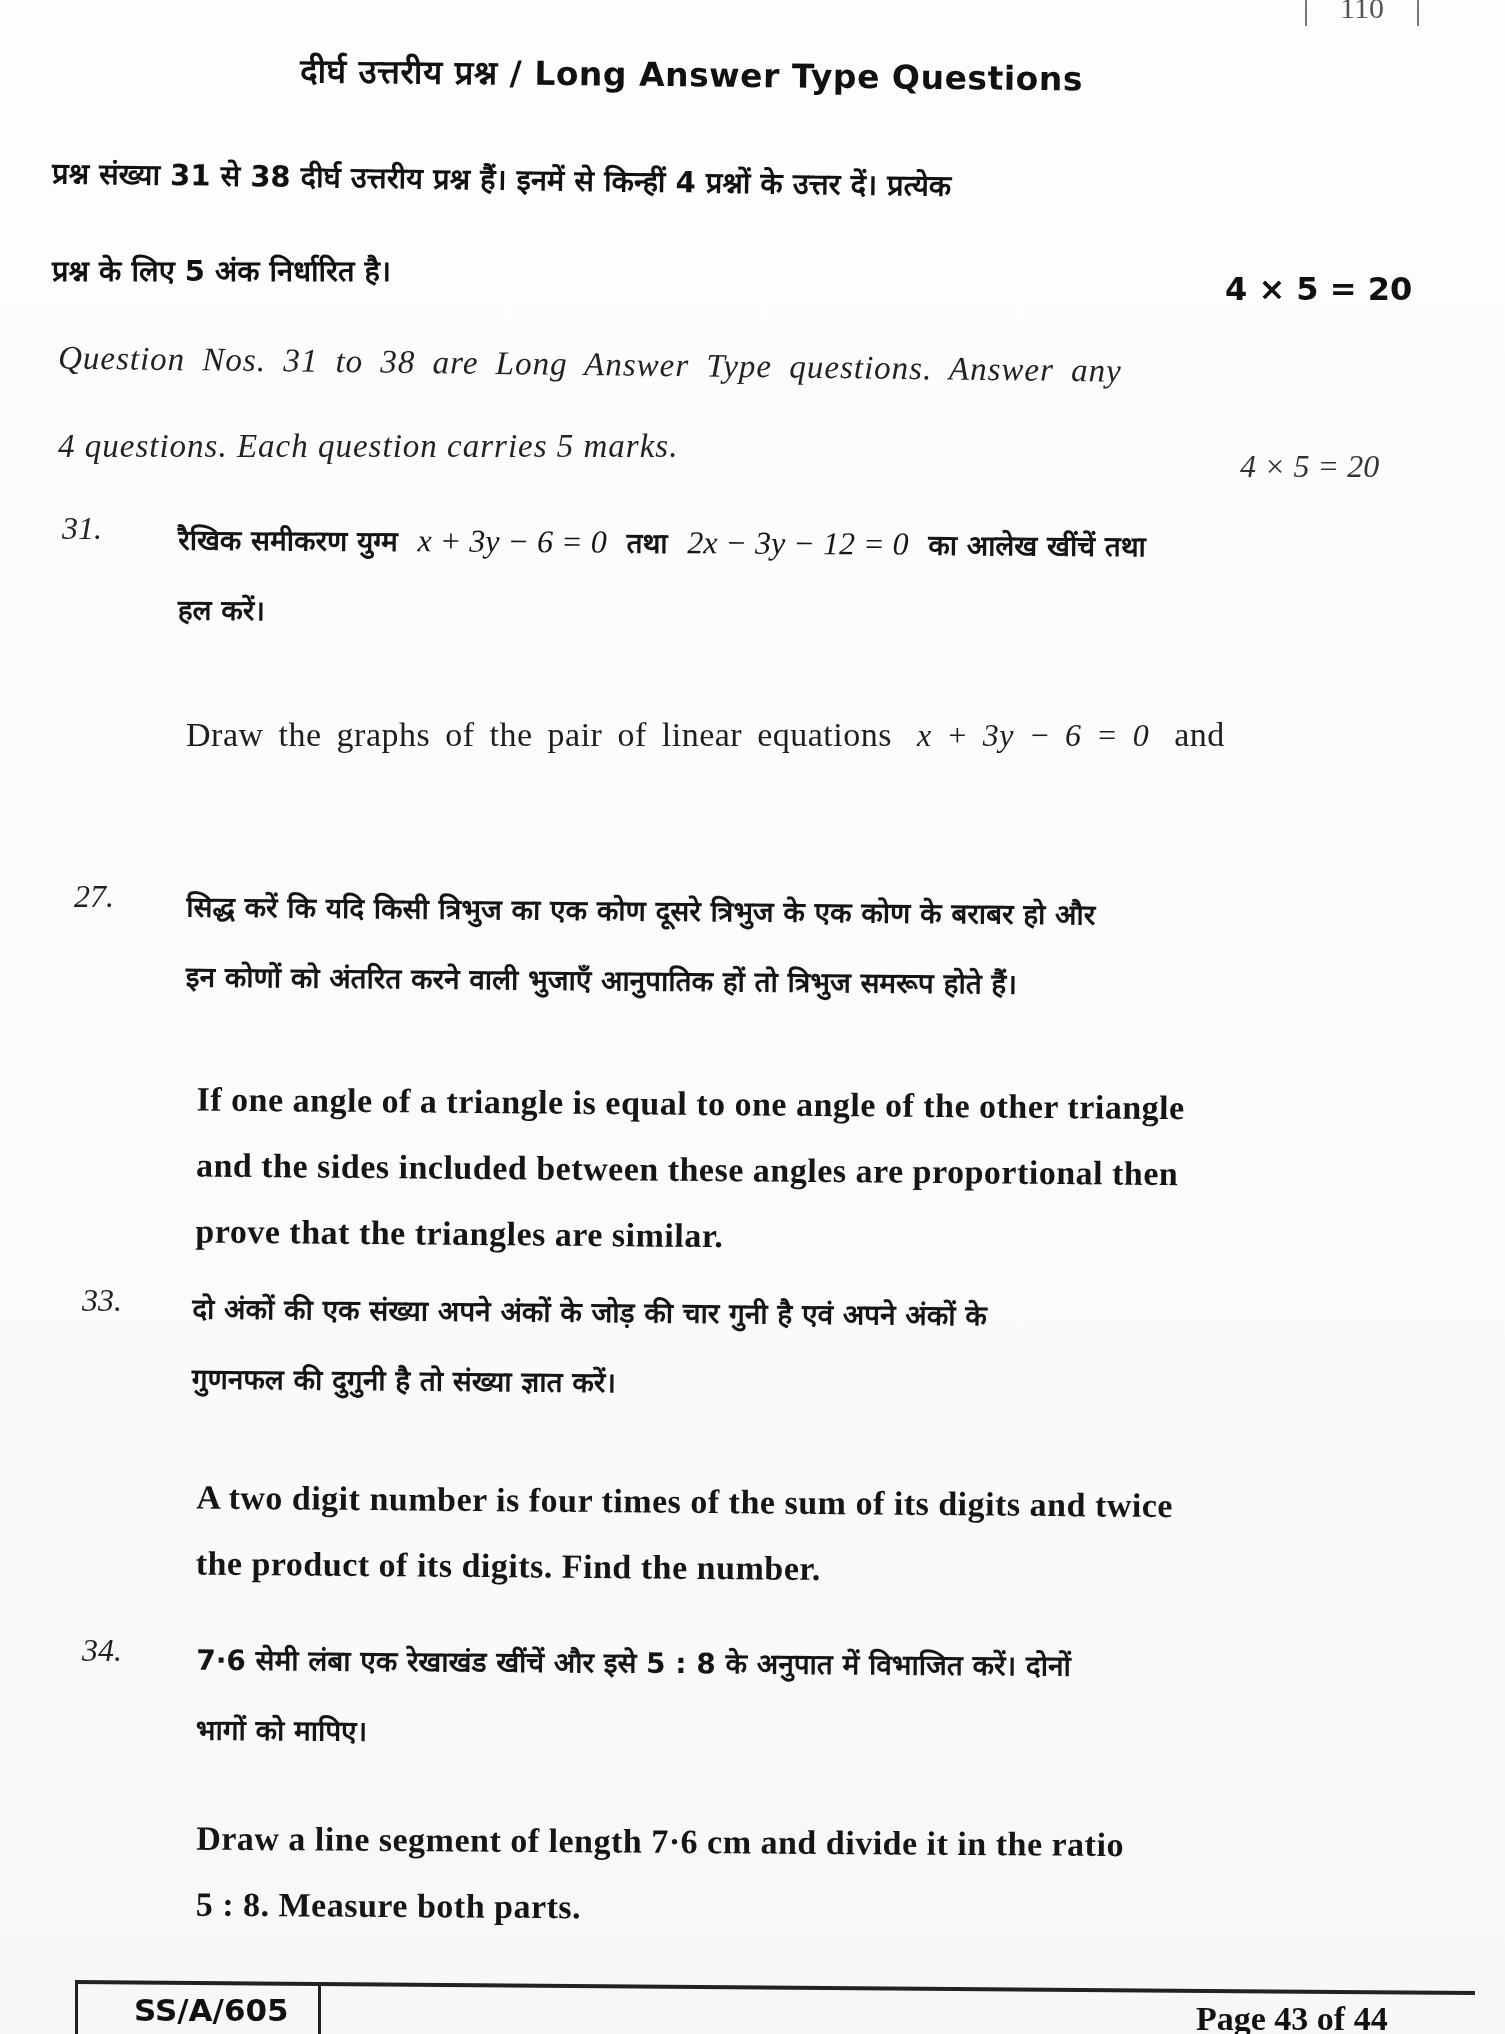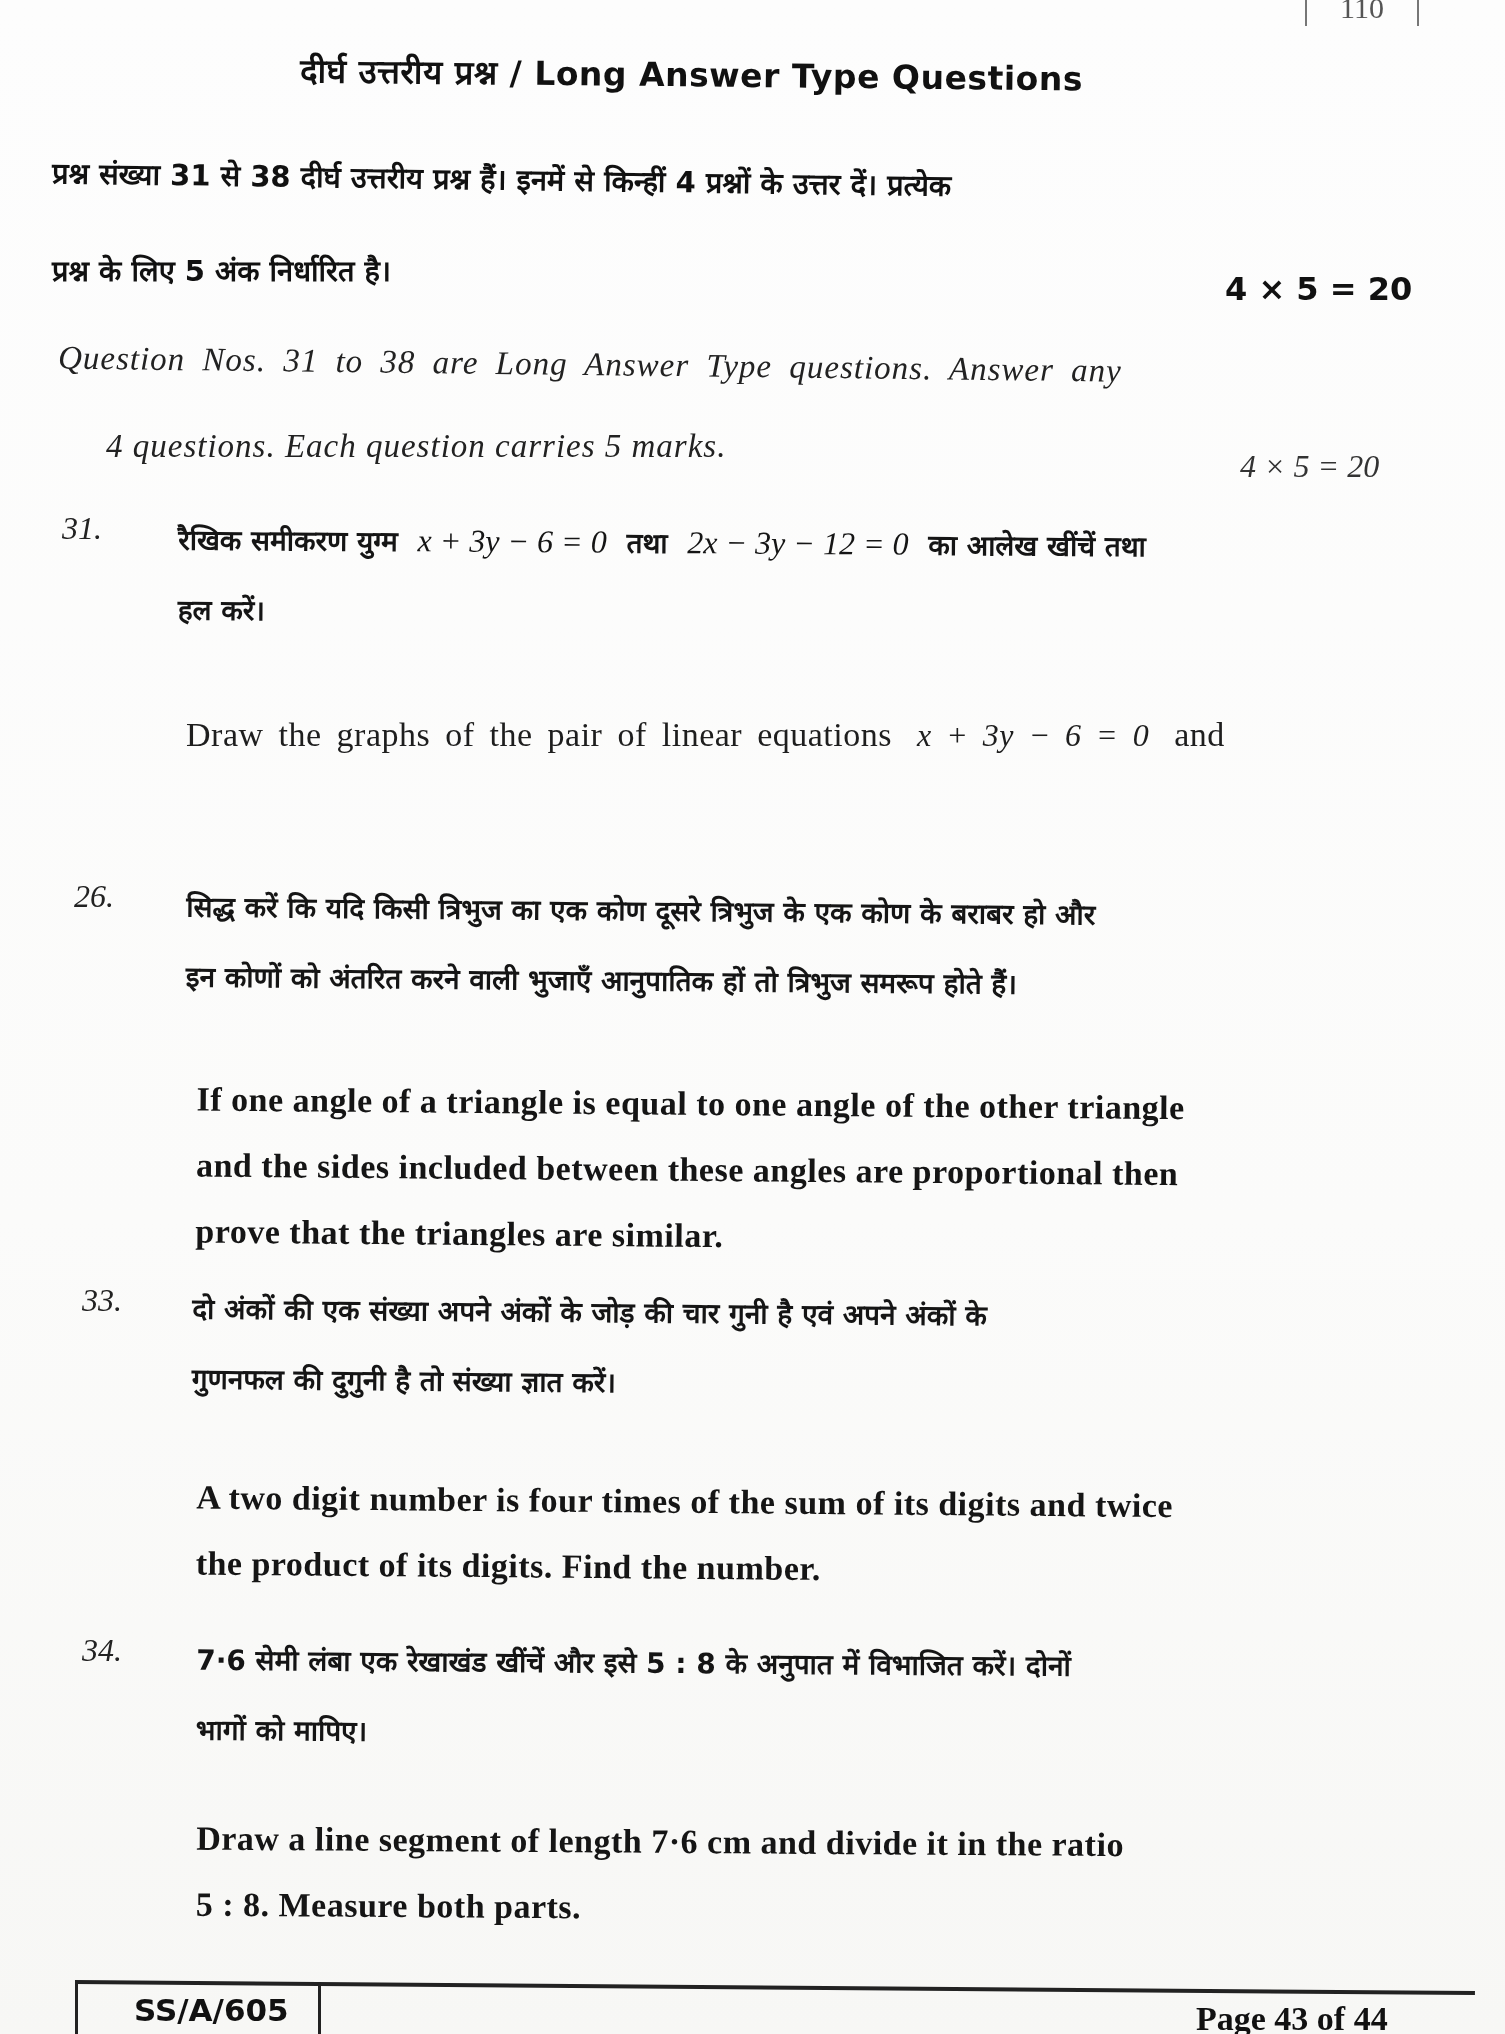--- a/index.html
+++ b/index.html
@@ -70,21 +70,21 @@
       position: absolute;
       left: 58px;
       width: 1380px;
       font-family: "Liberation Serif", serif;
       font-style: italic;
       font-size: 33px;
       color: #222;
       letter-spacing: 1px;
     }
     .instr-en.line1 { top: 348px; transform: rotate(0.7deg); word-spacing: 8px; }
-    .instr-en.line2 { top: 428px; margin-left: 48px; }
+    .instr-en.line2 { top: 428px; }
     .marks-en {
       position: absolute;
       top: 448px;
       left: 1240px;
       font-family: "Liberation Serif", serif;
       font-style: italic;
       font-size: 32px;
       color: #333;
     }
     .q-num {
@@ -196,21 +196,21 @@
     <div>हल करें।</div>
   </div>
   <div class="q-en" style="top:702px; left:186px; word-spacing: 6px;">
     <div>
       <span>Draw the graphs of the pair of linear equations</span>
       <span class="math">x + 3y − 6 = 0</span>
       <span>and</span>
     </div>
   </div>
 
-  <div class="q-num" style="top:878px; left:74px;">26.</div>
+  <div class="q-num" style="top:878px; left:74px;">27.</div>
   <div class="q-hi" style="top:878px; left:186px; width:1240px; transform: rotate(0.5deg);">
     <div>सिद्ध करें कि यदि किसी त्रिभुज का एक कोण दूसरे त्रिभुज के एक कोण के बराबर हो और</div>
     <div>इन कोणों को अंतरित करने वाली भुजाएँ आनुपातिक हों तो त्रिभुज समरूप होते हैं।</div>
   </div>
   <div class="q-en bold" style="top:1072px; left:196px; transform: rotate(0.5deg);">
     <div>If one angle of a triangle is equal to one angle of the other triangle</div>
     <div>and the sides included between these angles are proportional then</div>
     <div>prove that the triangles are similar.</div>
   </div>
 

